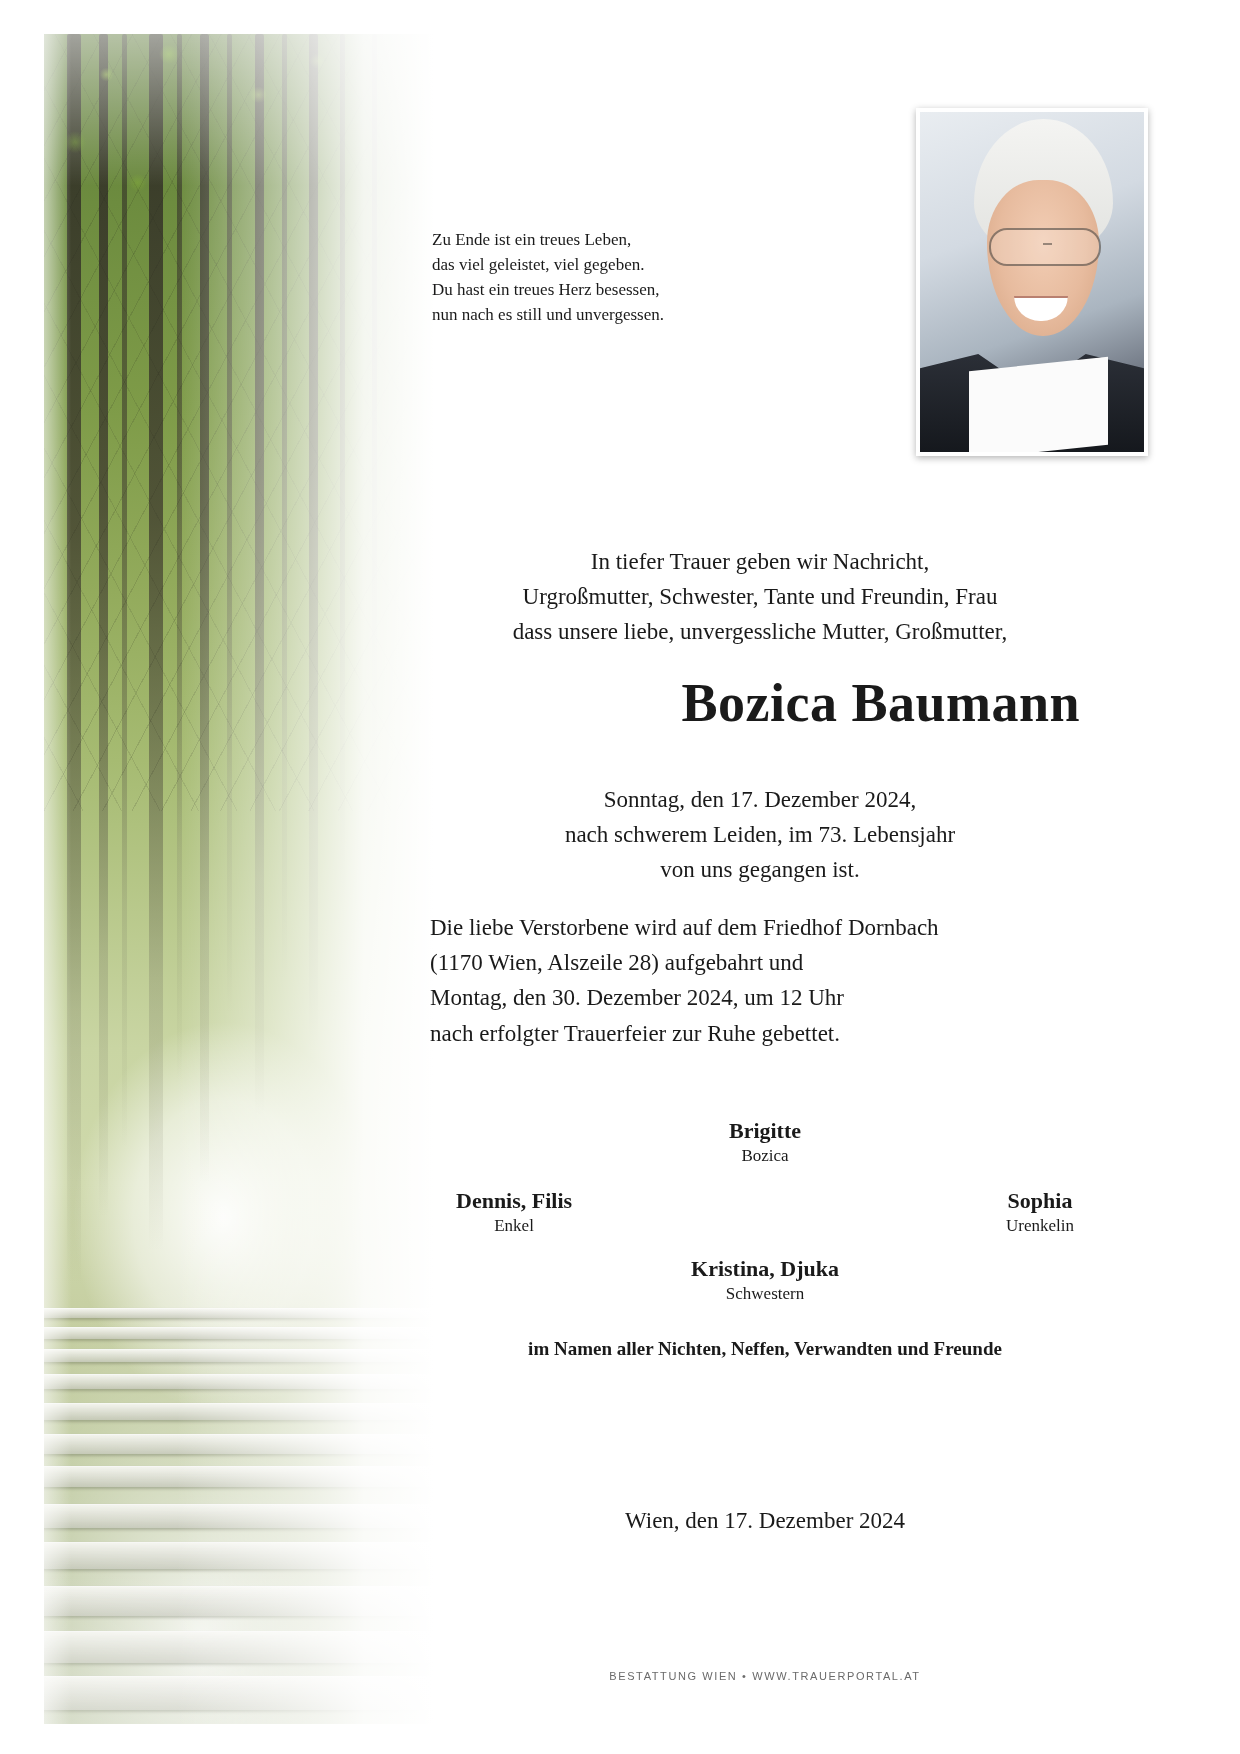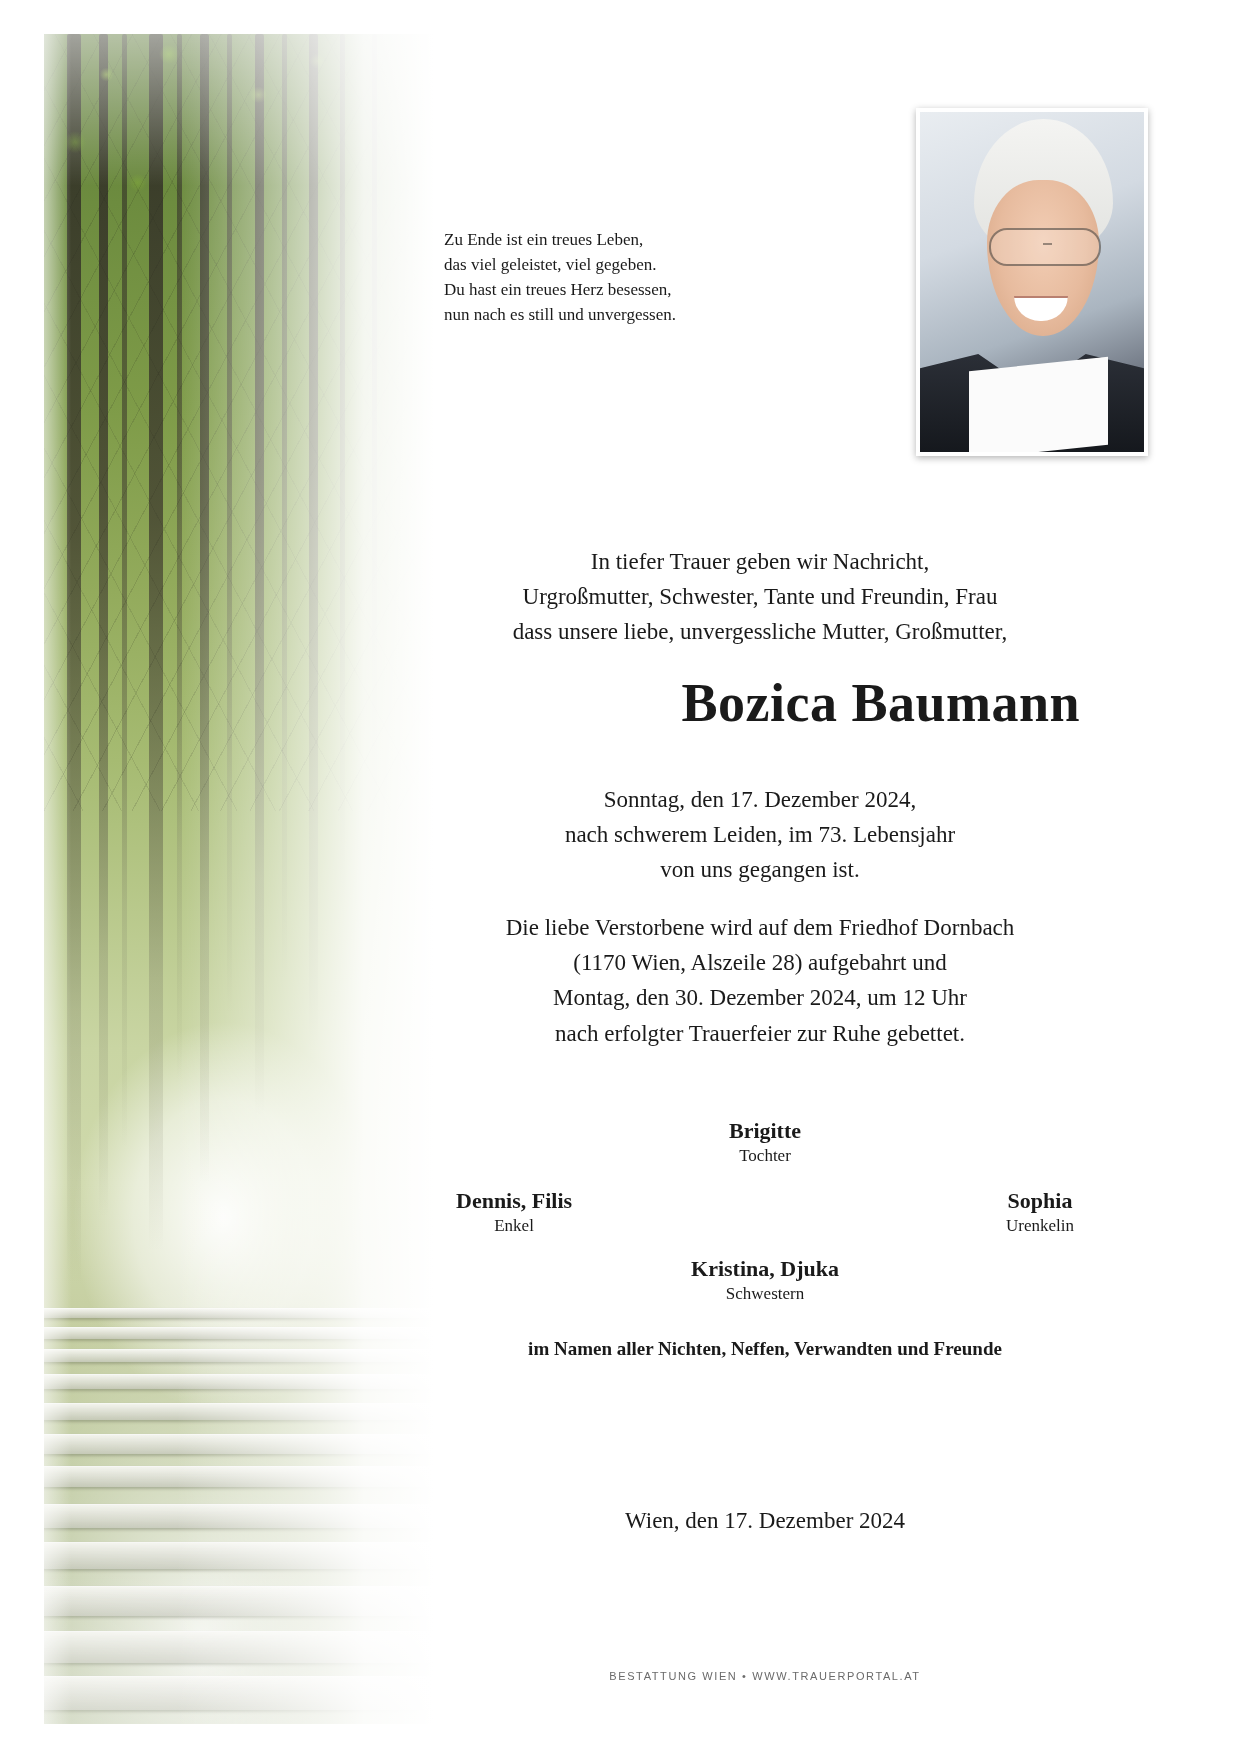--- a/index.html
+++ b/index.html
@@ -172,21 +172,21 @@
     position:absolute;
     left: 0; bottom: 0;
     width: 100%; height: 30%;
     background: linear-gradient(to bottom, #2c3038, #15181d);
     clip-path: polygon(0 18%, 26% 4%, 42% 28%, 58% 28%, 74% 4%, 100% 18%, 100% 100%, 0 100%);
   }
 
   
   .verse {
     position: absolute;
-    left: 444px;
+    left: 432px;
     top: 228px;
     width: 330px;
     font-size: 17px;
     line-height: 1.47;
     color: #1a1a1a;
   }
   .verse div { white-space: nowrap; }
 
   .intro {
     position: absolute;
@@ -214,21 +214,20 @@
     width: 640px;
     text-align: center;
     font-size: 23px;
     line-height: 1.53;
   }
   .funeral {
     position: absolute;
     left: 430px;
     top: 910px;
     width: 660px;
-    text-align: center;
     font-size: 23px;
     line-height: 1.53;
   }
 
   .family {
     position: absolute;
     left: 430px;
     top: 1118px;
     width: 670px;
     text-align: center;
@@ -343,21 +342,21 @@
   <div class="funeral">
     <div>Die liebe Verstorbene wird auf dem Friedhof Dornbach</div>
     <div>(1170 Wien, Alszeile 28) aufgebahrt und</div>
     <div>Montag, den 30. Dezember 2024, um 12 Uhr</div>
     <div>nach erfolgter Trauerfeier zur Ruhe gebettet.</div>
   </div>
 
   <div class="family">
     <div class="fam-row">
       <div class="fam-name">Brigitte</div>
-      <div class="fam-rel">Tochter</div>
+      <div class="fam-rel">Bozica</div>
     </div>
 
     <div class="fam-two">
       <div class="fam-block">
         <div class="fam-name">Dennis, Filis</div>
         <div class="fam-rel">Enkel</div>
       </div>
       <div class="fam-block">
         <div class="fam-name">Sophia</div>
         <div class="fam-rel">Urenkelin</div>

